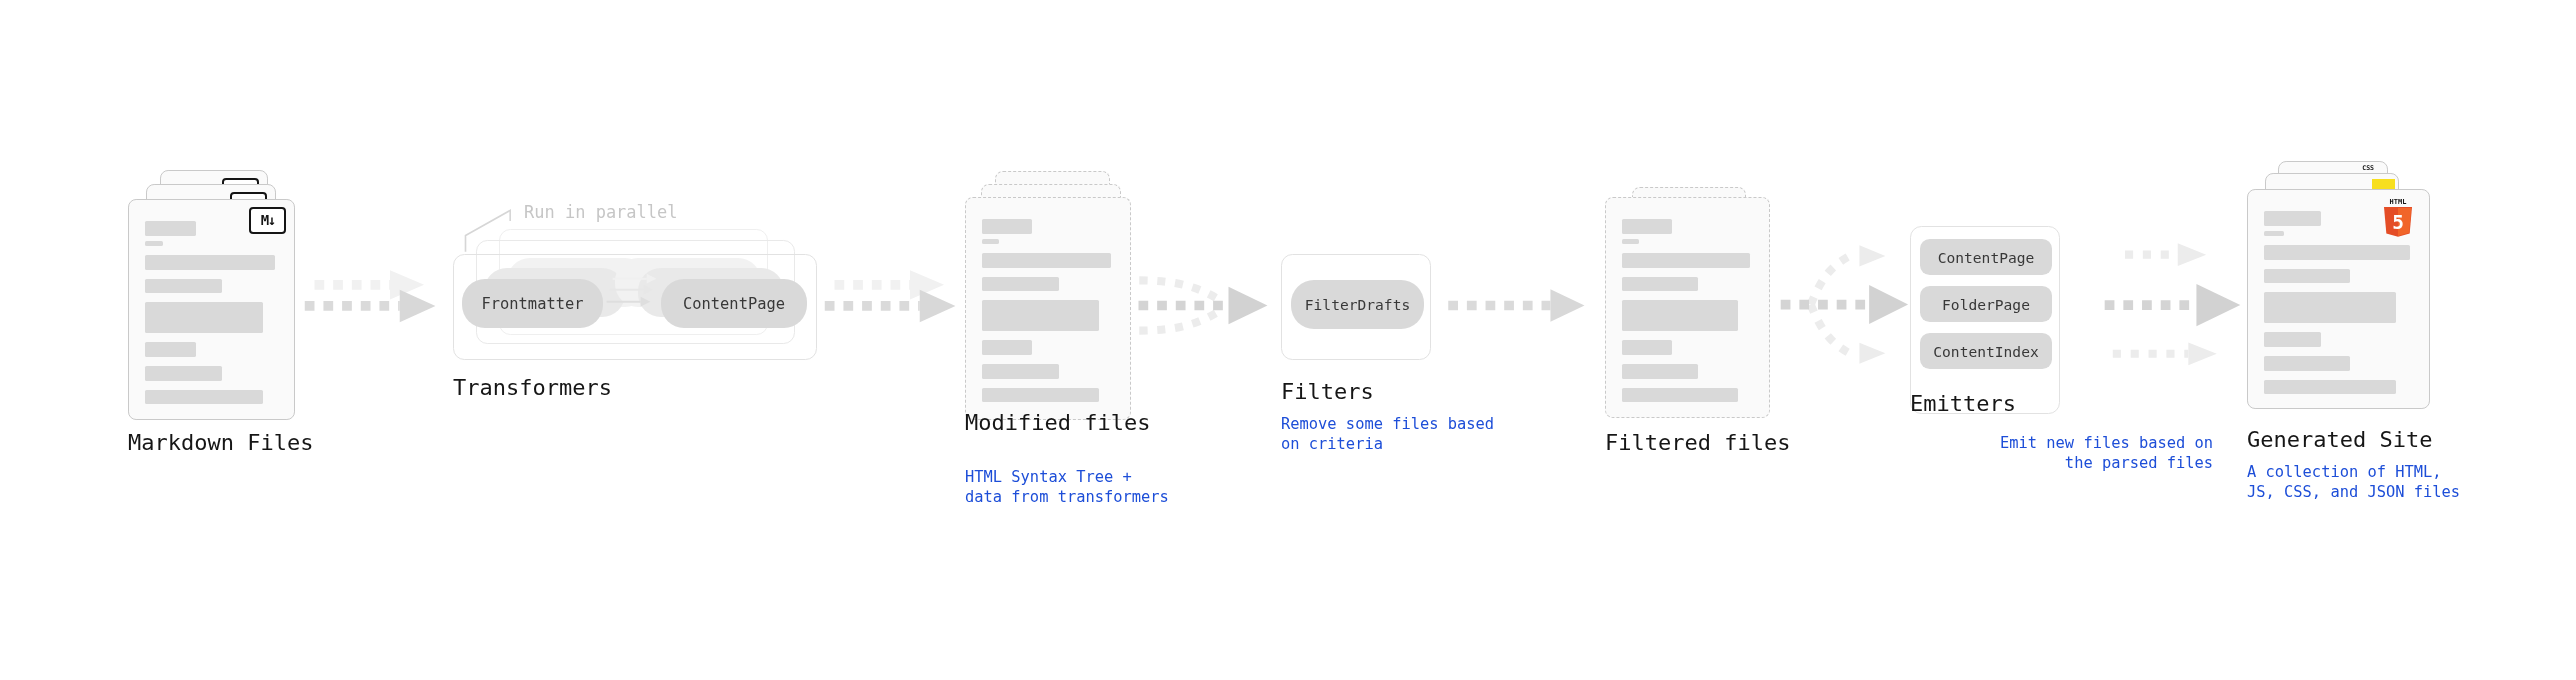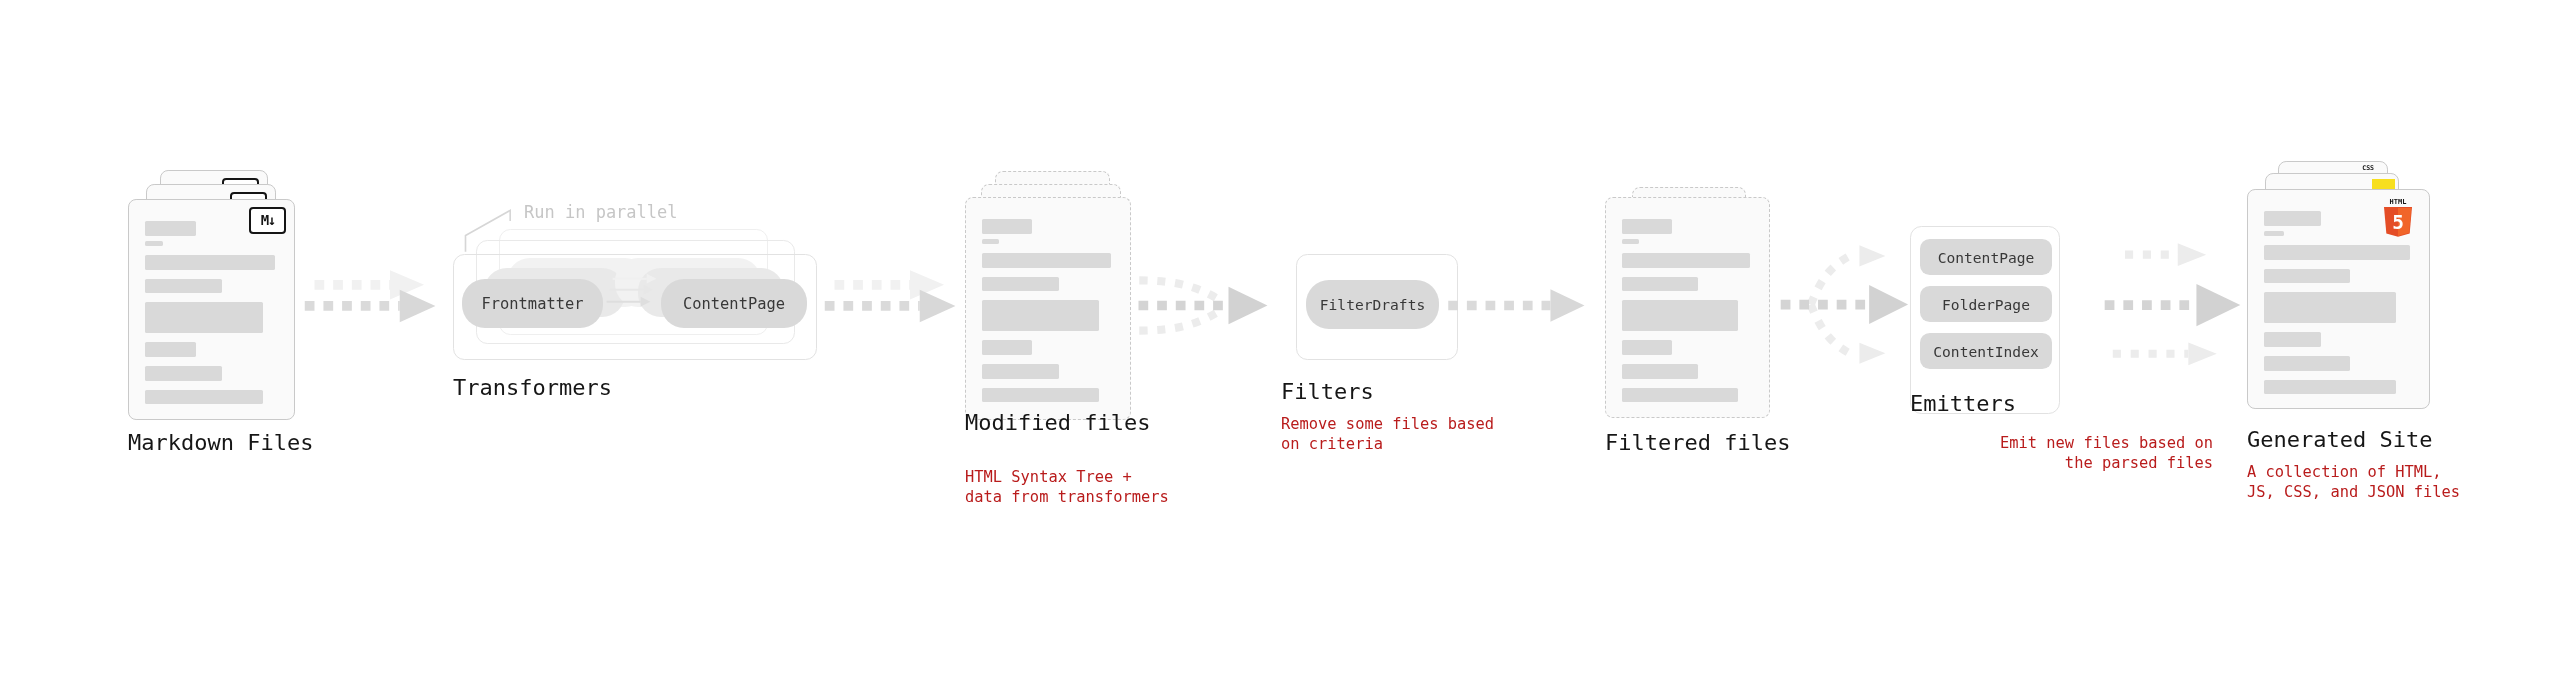--- a/index.html
+++ b/index.html
@@ -32,21 +32,21 @@
 
   .pill{position:absolute;background:#d9d9d9;border-radius:23px;display:flex;align-items:center;justify-content:center;
         color:#383838;box-sizing:border-box;}
   .pill.echo1{background:#e9e9e9;}
   .pill.echo2{background:#f2f2f2;}
   .pill.big{height:49px;font-size:15.4px;}
   .pill.small{height:36px;font-size:14.6px;border-radius:9.8px;}
 
   
   .stage-title{position:absolute;font-size:22px;font-weight:500;color:#161616;white-space:nowrap;}
-  .stage-desc{position:absolute;font-size:15.4px;line-height:20.3px;color:#b91c1c;white-space:pre-line;}
+  .stage-desc{position:absolute;font-size:15.4px;line-height:20.3px;color:#1d4ed8;white-space:pre-line;}
   .desc-heading{margin:0 0 4.1px 0;}
   .bullet{padding-left:8.1px;white-space:nowrap;}
   .annot-text{position:absolute;font-size:17px;color:#c6c6c6;white-space:nowrap;}
 
   svg{position:absolute;overflow:visible;}
   .dash-dark{stroke:#dadada;stroke-width:12;stroke-dasharray:12 11;fill:none;}
   .dash-mid{stroke:#d4d4d4;stroke-width:12;stroke-dasharray:12 11;fill:none;}
   .dash-light{stroke:#ececec;stroke-width:10;stroke-dasharray:10 12;fill:none;}
   .dash-echo{stroke:#f1f1f1;stroke-width:12;stroke-dasharray:12 11;fill:none;}
   .head-dark{fill:#d8d8d8;}
@@ -148,21 +148,21 @@
   <div class="stage-desc" style="left:965px;top:467px;">HTML Syntax Tree +
 data from transformers</div>
 
   <svg style="left:1136px;top:269px;" width="138" height="73" viewBox="0 0 170 90">
     <path class="dash-light" d="M 4 14 C 55 14 80 24 106 40"></path>
     <path class="dash-light" d="M 4 76 C 55 76 80 66 106 50"></path>
     <line class="dash-mid" x1="3" y1="45" x2="114" y2="45"></line>
     <polygon class="head-mid" points="114,22 162,45 114,68"></polygon>
   </svg>
 
-  <div class="frame filled" style="left:1281px;top:254px;width:162px;height:106px;margin-left:15px;">
+  <div class="frame filled" style="left:1281px;top:254px;width:150px;height:106px;">
     <div class="pill big" style="left:9px;top:25px;width:133px;font-size:14.6px;">FilterDrafts</div>
   </div>
   <div class="stage-title" style="left:1281px;top:379px;">Filters</div>
   <div class="stage-desc" style="left:1281px;top:414px;">Remove some files based
 on criteria</div>
 
   <svg style="left:1445px;top:286px;" width="146" height="39" viewBox="0 0 180 48">
     <line class="dash-dark" x1="4" y1="24" x2="130" y2="24"></line>
     <polygon class="head-dark" points="130,4 172,24 130,44"></polygon>
   </svg>

